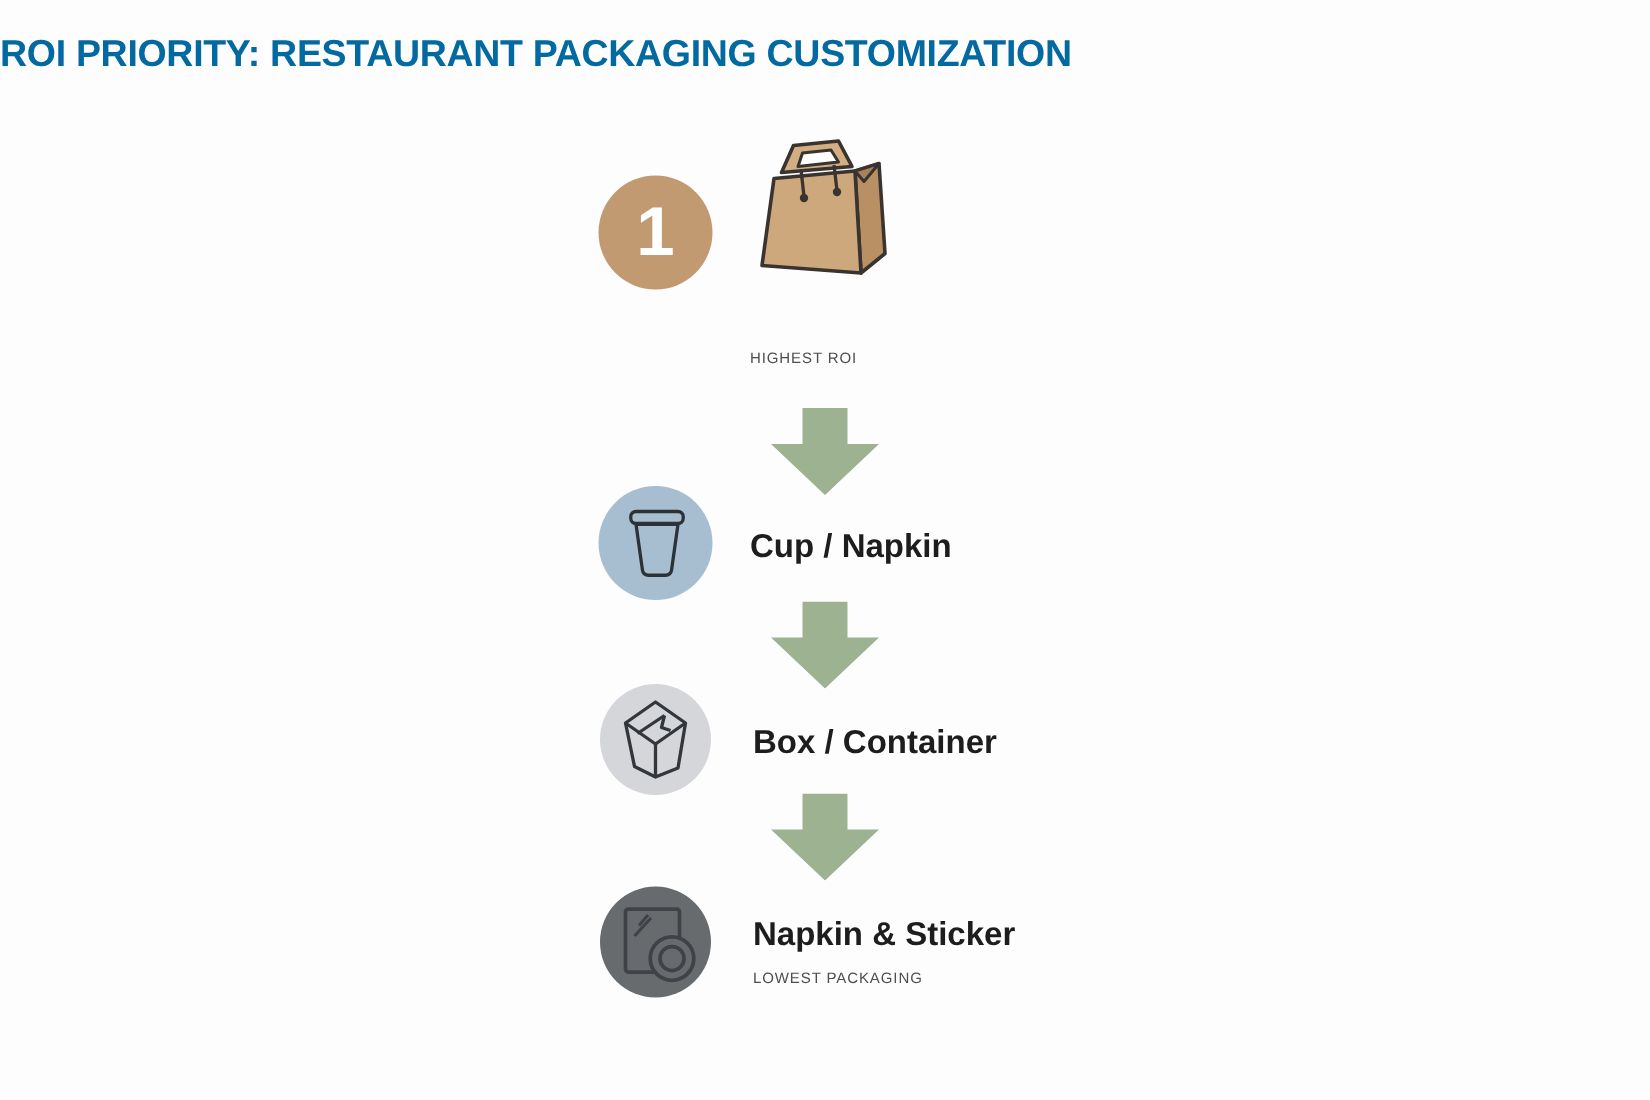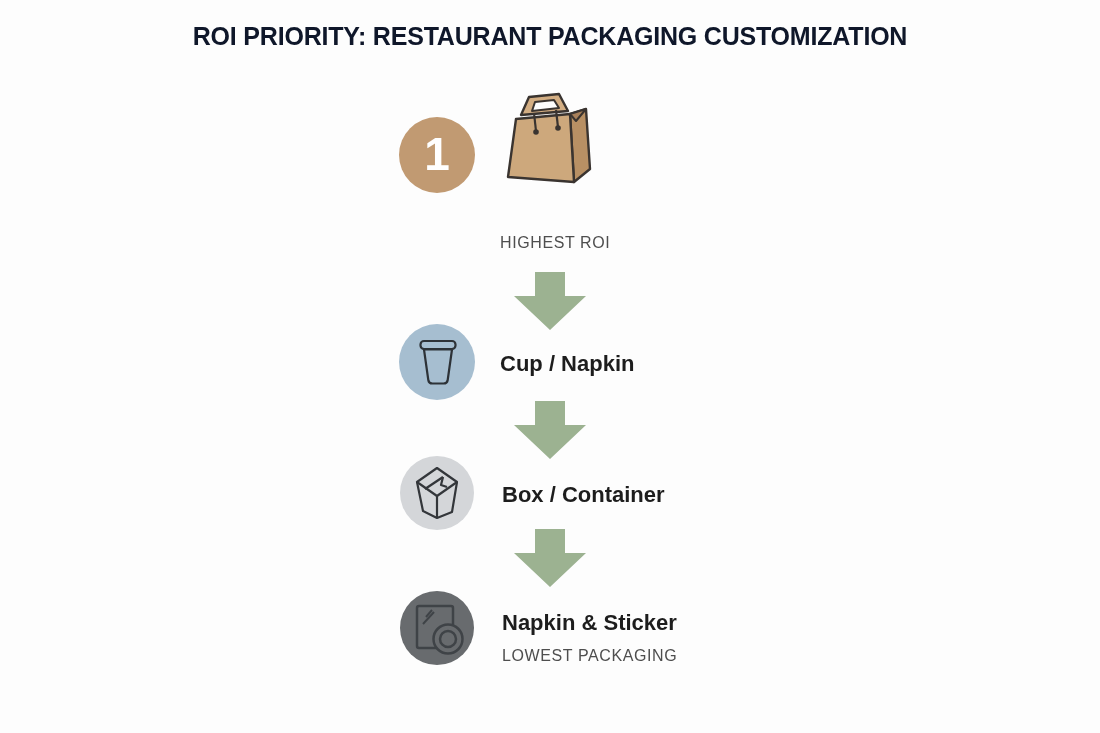--- a/index.html
+++ b/index.html
@@ -9,25 +9,24 @@
     height: 733px;
     background: #fdfdfd;
     font-family: "Liberation Sans", sans-serif;
     overflow: hidden;
   }
   .title {
     position: absolute;
     top: 22px;
     left: 0;
     width: 100%;
-    text-align: center;
     font-size: 25px;
     font-weight: 700;
     letter-spacing: -0.2px;
-    color: #0f172a;
+    color: #0369a1;
   }
   .badge {
     position: absolute;
     border-radius: 50%;
     display: flex;
     align-items: center;
     justify-content: center;
   }
   .badge-rank {
     color: #ffffff;
@@ -38,21 +37,21 @@
   }
   .item-label {
     position: absolute;
     font-size: 22px;
     font-weight: 700;
     color: #1d1d1d;
     white-space: nowrap;
   }
   .item-sublabel {
     position: absolute;
-    font-size: 16px;
+    font-size: 10px;
     font-weight: 400;
     color: #4e4e4e;
     letter-spacing: 0.6px;
     white-space: nowrap;
   }
   .arrow { position: absolute; width: 72px; height: 58px; }
   .bag { position: absolute; left: 492px; top: 85px; }
   .badge svg { display: block; }
 </style>
 </head>

